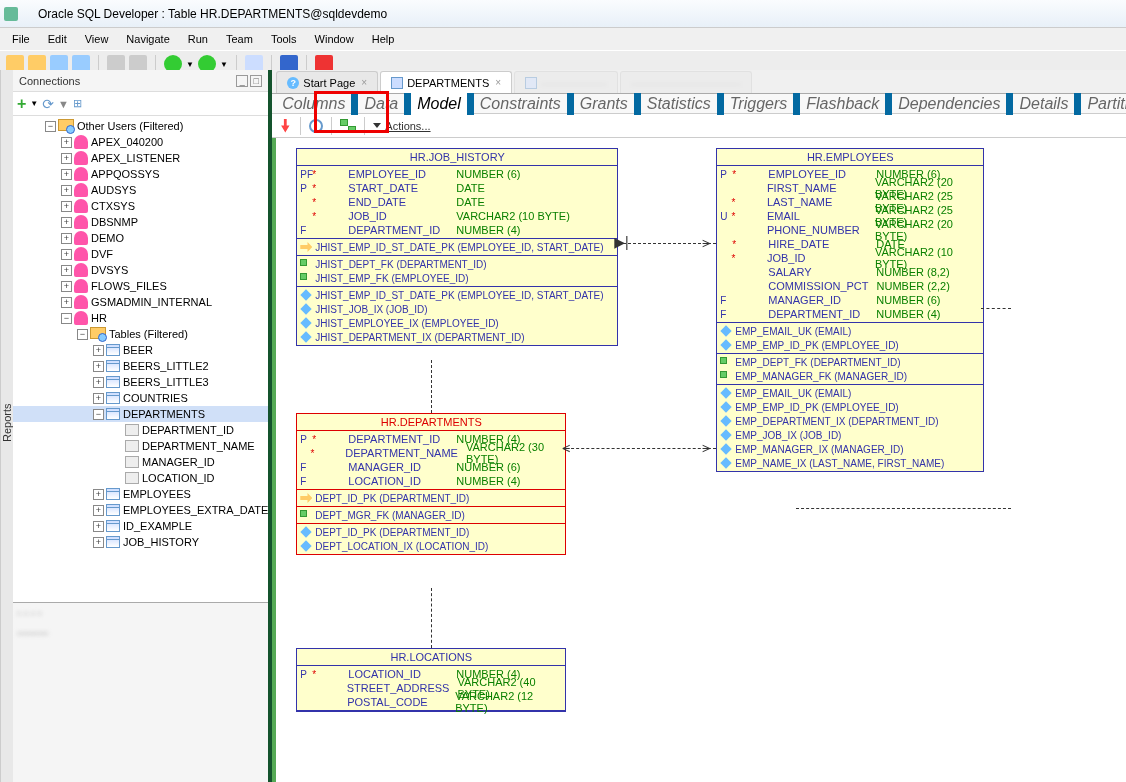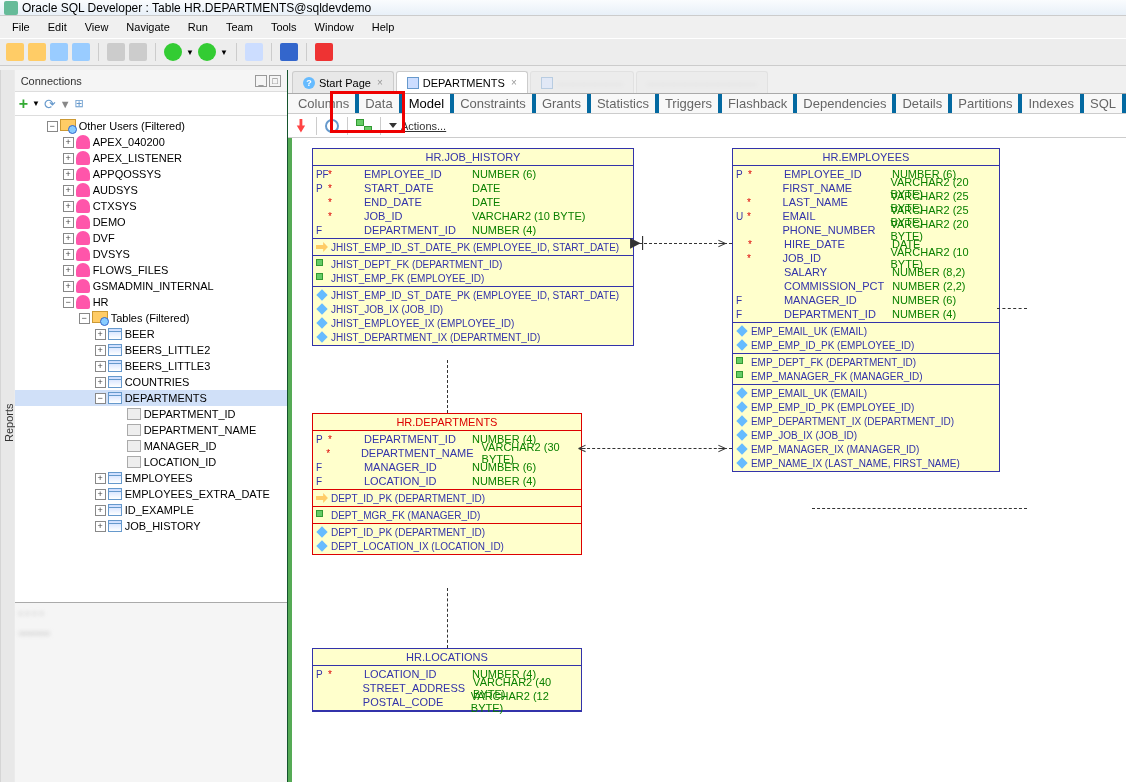--- a/index.html
+++ b/index.html
@@ -1,33 +1,33 @@
 <!DOCTYPE html>
 <html><head>
 <meta charset="utf-8">
 <style>
 * { box-sizing: border-box; margin: 0; padding: 0; font-family: Tahoma, Arial, sans-serif; font-size: 11px; }
 body { background: #f0f0f0; width: 1126px; height: 782px; overflow: hidden; position: relative; }
 
-.title-bar { height: 16px; background: linear-gradient(#fafcfe, #e8f0f8); border-bottom: 1px solid #ccc; display: flex; align-items: center; padding: 0 4px; gap: 4px; }
+.title-bar { height: 28px; background: linear-gradient(#fafcfe, #e8f0f8); border-bottom: 1px solid #ccc; display: flex; align-items: center; padding: 0 4px; gap: 20px; }
 .title-icon { width: 14px; height: 14px; background: #6b9; border-radius: 2px; display:inline-block; }
 .title-text { font-size: 12px; color: #000; }
 
 .menu-bar { height: 22px; background: #f0f0f0; display: flex; align-items: center; padding: 0 4px; gap: 2px; }
 .menu-bar span { padding: 2px 8px; cursor: default; }
 
 .toolbar { height: 28px; background: #ededed; border-top:1px solid #fff; border-bottom:1px solid #ccc; display: flex; align-items: center; padding: 0 6px; gap: 4px; }
 .tbtn { width: 18px; height: 18px; border-radius: 2px; display:inline-block; }
 .tsep { width:1px; height:18px; background:#ccc; margin:0 4px; }
 
 .main { position: absolute; top: 70px; left: 0; right: 0; bottom: 0; display: flex; }
 
 .reports-tab { width: 20px; background: #e8e8e8; border-right:1px solid #ccc; writing-mode: vertical-lr; transform: rotate(180deg); text-align: center; padding-top: 6px; font-size:11px; color:#333;}
 
-.left-panel { width: 380px; display: flex; flex-direction: column; border-right: 1px solid #14532d; background:#fff; }
+.left-panel { width: 380px; display: flex; flex-direction: column; border-right: 4px solid #14532d; background:#fff; }
 
 .conn-header { height: 22px; display:flex; align-items:center; padding:0 6px; justify-content:space-between; border-bottom:1px solid #ddd; background:#f5f5f5;}
 .conn-title { font-size:11px; color:#333; }
 .conn-ctrl {display:flex; gap:2px;}
 .mini-icon{width:12px;height:12px;border:1px solid #999;font-size:9px;text-align:center;line-height:10px;color:#666;}
 
 .conn-toolbar { height: 24px; display:flex; align-items:center; padding:0 4px; gap:4px; border-bottom:1px solid #ddd;}
 .plus-icon{color:#3a3;font-weight:bold;font-size:16px;}
 
 .tree { flex: 1; overflow: auto; padding: 2px 0; background:#fff; }
@@ -53,21 +53,21 @@
 
 .tabs-row { height: 24px; background:#f0f0f0; display:flex; align-items:flex-end; padding-left:4px; gap:2px; border-bottom:1px solid #aaa;}
 .tab { height:22px; padding:3px 10px; background:#e8e8e8; border:1px solid #ccc; border-bottom:none; border-radius:3px 3px 0 0; display:flex; align-items:center; gap:4px;}
 .tab.active{background:#fff;}
 .tab-icon-grid{width:12px;height:12px;background:#cdf;border:1px solid #69c;}
 .tab-icon-q{width:12px;height:12px;background:#6bf;border-radius:50%;color:#fff;text-align:center;line-height:12px;font-weight:bold;font-size:9px;}
 .tab.faded{opacity:0.4;}
 .tab-x{color:#999;font-size:10px;margin-left:2px;}
 
 .subtabs-row{height:20px;display:flex;align-items:center;padding-left:4px;border-bottom:1px solid #ccc;background:#f8f8f8;}
-.subtab{padding:2px 6px;color:#666;font-size:13px;border-right:4px solid #0369a1;}
+.subtab{padding:2px 6px;color:#666;font-size:16px;border-right:7px solid #0369a1;font-style:italic;}
 .subtab.sel{color:#000;background:#fff;}
 .red-box{position:absolute;border:3px solid #e00;z-index:10;}
 
 .model-toolbar{height:24px;display:flex;align-items:center;gap:4px;padding:0 6px;border-bottom:1px solid #ccc;}
 .pin-icon{width:14px;height:14px;background:#f44;clip-path:polygon(40% 0,60% 0,60% 50%,80% 50%,50% 100%,20% 50%,40% 50%);display:inline-block;}
 .zoom-icon{width:14px;height:14px;border:2px solid #69c;border-radius:50%;display:inline-block;position:relative;}
 .diag-icon{width:16px;height:14px;display:inline-block;position:relative;}
 .diag-icon::before{content:"";position:absolute;width:6px;height:5px;background:#6c6;border:1px solid #393;top:0;left:0;}
 .diag-icon::after{content:"";position:absolute;width:6px;height:5px;background:#6c6;border:1px solid #393;bottom:0;right:0;}
 .arrow-down{width:0;height:0;border-left:4px solid transparent;border-right:4px solid transparent;border-top:5px solid #333;display:inline-block;}
@@ -193,20 +193,26 @@
           <div class="tree-row">
             <span class="spacer" style="width:36px"></span>
             <span class="exp plus"></span>
             <span class="user-icon"></span>
             <span class="tree-label">CTXSYS</span>
           </div>
           <div class="tree-row">
             <span class="spacer" style="width:36px"></span>
             <span class="exp plus"></span>
             <span class="user-icon"></span>
+            <span class="tree-label">DBSNMP</span>
+          </div>
+          <div class="tree-row">
+            <span class="spacer" style="width:36px"></span>
+            <span class="exp plus"></span>
+            <span class="user-icon"></span>
             <span class="tree-label">DEMO</span>
           </div>
           <div class="tree-row">
             <span class="spacer" style="width:36px"></span>
             <span class="exp plus"></span>
             <span class="user-icon"></span>
             <span class="tree-label">DVF</span>
           </div>
           <div class="tree-row">
             <span class="spacer" style="width:36px"></span>

